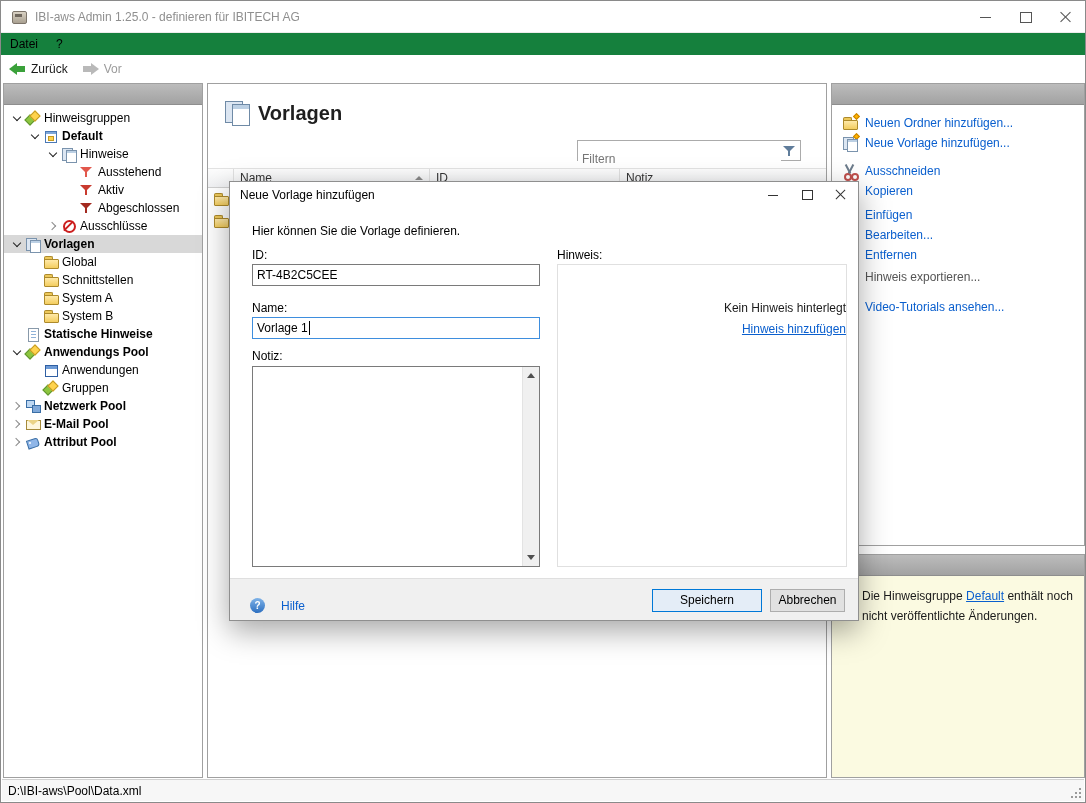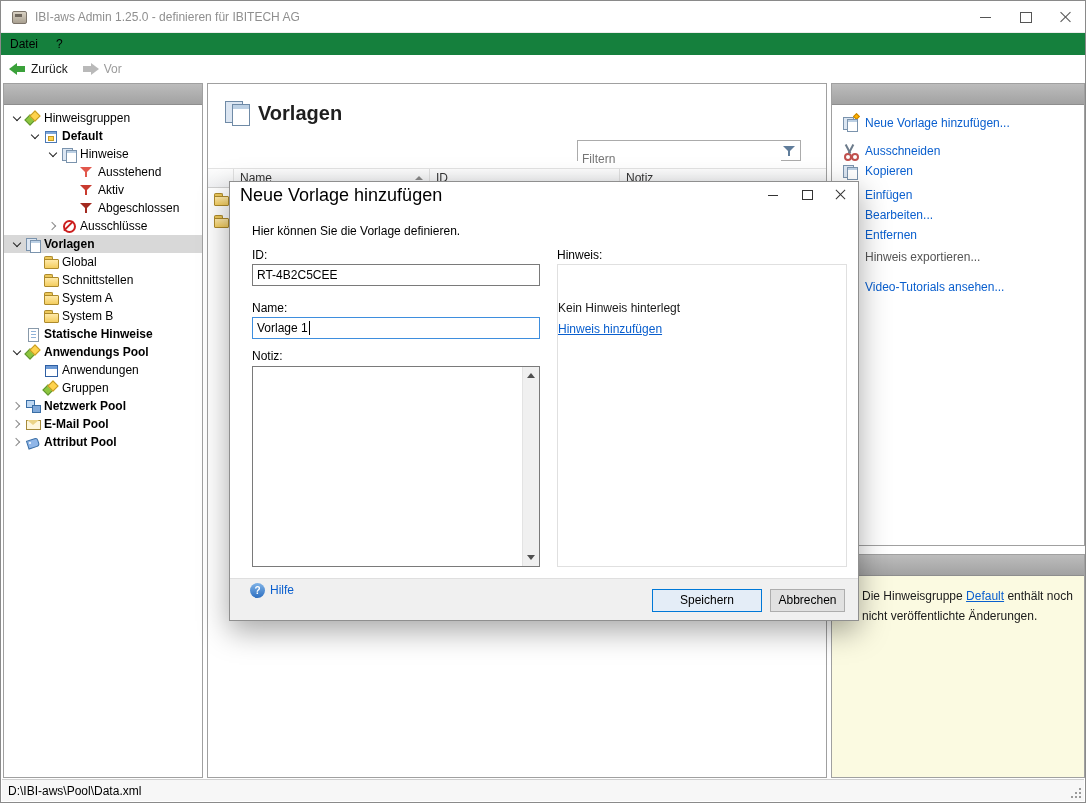--- a/index.html
+++ b/index.html
@@ -122,45 +122,45 @@
   
   .act-list { padding:8px 0 0 0; }
   .act { height:20px; display:flex; align-items:center; padding-left:10px; cursor:pointer; }
   .act .alabel { margin-left:7px; color:#0a5fce; }
   .act.disabled .alabel { color:#555; cursor:default; }
   .mt8 { margin-top:8px; } .mt4 { margin-top:4px; } .mt2 { margin-top:2px; } .mt10 { margin-top:10px; }
 
   
   .dialog { position:absolute; left:228px; top:180px; width:630px; height:440px; background:#fff; border:1px solid #8f8f8f; box-shadow:0 10px 28px rgba(0,0,0,.35); z-index:10; }
   .dlg-titlebar { height:26px; display:flex; align-items:center; padding-left:10px; background:#fff; }
-  .dlg-title { font-size:18px; color:#000; }
+  .dlg-title { font-size:12px; color:#000; }
   .dlg-controls { margin-left:auto; display:flex; height:26px; }
   .dbtn { width:34px; height:26px; position:relative; }
   .d-min::before { content:""; position:absolute; left:12px; top:13px; width:10px; height:1px; background:#333; }
   .d-max::before { content:""; position:absolute; left:12px; top:8px; width:9px; height:8px; border:1px solid #333; }
   .d-close::before,.d-close::after { content:""; position:absolute; left:16px; top:6px; width:1px; height:13px; background:#333; }
   .d-close::before { transform:rotate(45deg); } .d-close::after { transform:rotate(-45deg); }
   .dlg-body { position:relative; height:372px; }
   .dlg-desc { position:absolute; left:22px; top:16px; }
   .lbl-id { position:absolute; left:22px; top:40px; }
   .inp-id { position:absolute; left:22px; top:56px; width:288px; height:22px; border:1px solid #7a7a7a; padding:0 4px; font:12px "Liberation Sans",sans-serif; color:#000; background:#fff; }
   .lbl-name { position:absolute; left:22px; top:93px; }
   .inp-name { position:absolute; left:22px; top:109px; width:288px; height:22px; border:1px solid #3e8ede; background:#fff; display:flex; align-items:center; padding:0 4px; }
   .caret { display:inline-block; width:1px; height:14px; background:#000; margin-left:1px; }
   .lbl-notiz { position:absolute; left:22px; top:141px; }
   .notiz-area { position:absolute; left:22px; top:158px; width:288px; height:201px; border:1px solid #7a7a7a; background:#fff; }
   .sb { position:absolute; right:0; top:0; bottom:0; width:17px; background:#f0f0f0; border-left:1px solid #e3e3e3; }
   .sb::before { content:""; position:absolute; left:4px; top:6px; border-left:4px solid transparent; border-right:4px solid transparent; border-bottom:5px solid #505050; }
   .sb::after { content:""; position:absolute; left:4px; bottom:6px; border-left:4px solid transparent; border-right:4px solid transparent; border-top:5px solid #505050; }
   .lbl-hinweis { position:absolute; left:327px; top:40px; }
-  .hinweis-box { position:absolute; left:327px; top:56px; width:290px; height:303px; border:1px solid #e0e0e0; background:#fff; text-align:left; }
+  .hinweis-box { position:absolute; left:327px; top:56px; width:290px; height:303px; border:1px solid #e0e0e0; background:#fff; text-align:right; }
   .hb-empty { margin-top:36px; color:#1a1a1a; }
   .hb-link { display:inline-block; margin-top:7px; color:#0a5fce; text-decoration:underline; cursor:pointer; }
   .dlg-footer { position:absolute; left:0; right:0; bottom:0; height:42px; background:#f0f0f0; border-top:1px solid #dfdfdf; }
-  .help-link { position:absolute; left:20px; top:4px; display:flex; align-items:flex-start; gap:5px; color:#0a5fce; cursor:pointer; }
+  .help-link { position:absolute; left:20px; top:19px; display:flex; align-items:center; gap:16px; color:#0a5fce; cursor:pointer; }
   .i-help { width:15px; height:15px; border-radius:50%; background:linear-gradient(#7fb3e8,#2d6fc0); position:relative; flex:none; }
   .i-help::before { content:"?"; position:absolute; left:0; right:0; top:1px; text-align:center; color:#fff; font:bold 10px/13px "Liberation Sans",sans-serif; }
   .btn { position:absolute; top:10px; height:23px; border:1px solid #adadad; background:#e1e1e1; text-align:center; line-height:21px; cursor:pointer; }
   .btn-save { right:96px; width:110px; border:1px solid #0078d7; background:#e4edf7; }
   .btn-cancel { right:13px; width:75px; }
 
   
   .statusbar { position:absolute; left:1px; right:1px; bottom:1px; height:22px; background:#f7f7f7; border-top:1px solid #d0d0d0; display:flex; align-items:center; padding-left:6px; }
   .rgrip { position:absolute; right:3px; bottom:3px; width:2px; height:2px; background:#9a9a9a;
     box-shadow:-4px 0 #9a9a9a,-8px 0 #9a9a9a,0 -4px #9a9a9a,-4px -4px #9a9a9a,0 -8px #9a9a9a; }
@@ -329,20 +329,26 @@
     <div class="tbl-row">
       <span class="ico i-folder"></span>
     </div>
   </div>
 
   <div class="right-col">
     <div class="actions-panel">
       <div class="phead">Aktionen</div>
       <div class="act-list">
         <div class="act">
+          <span class="ico i-folder">
+              <i class="spark"></i>
+            </span>
+          <span class="alabel">Neuen Ordner hinzufügen...</span>
+        </div>
+        <div class="act">
           <span class="ico i-pages">
               <i class="spark"></i>
             </span>
           <span class="alabel">Neue Vorlage hinzufügen...</span>
         </div>
         <div class="act mt8">
           <span class="ico i-cut"><i class="h"></i></span>
           <span class="alabel">Ausschneiden</span>
         </div>
         <div class="act">

